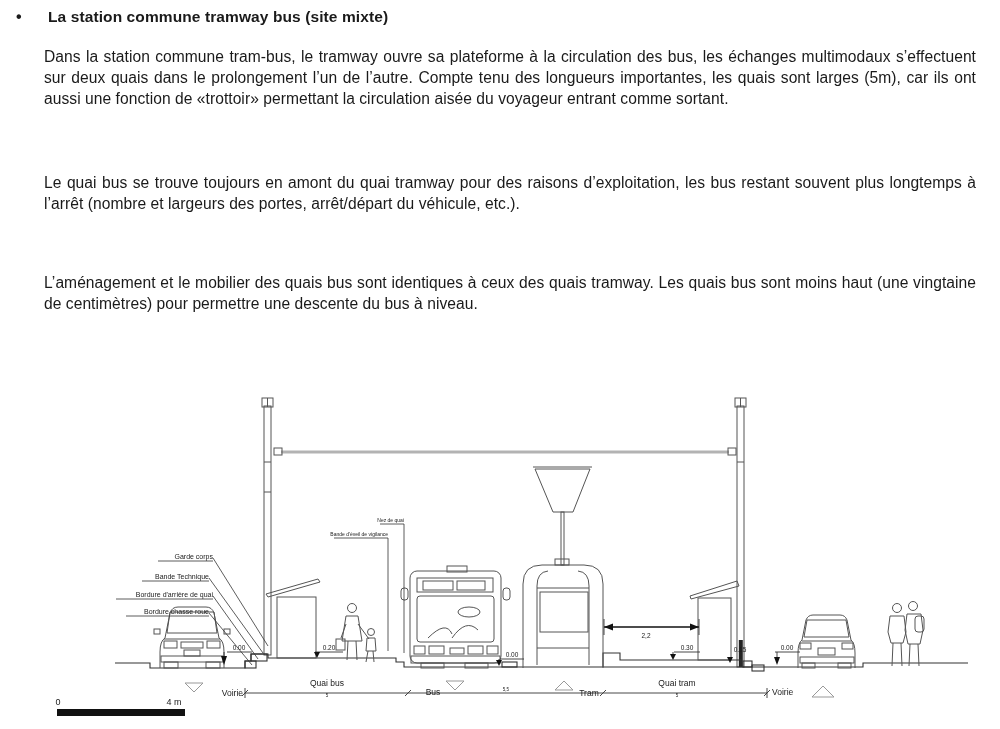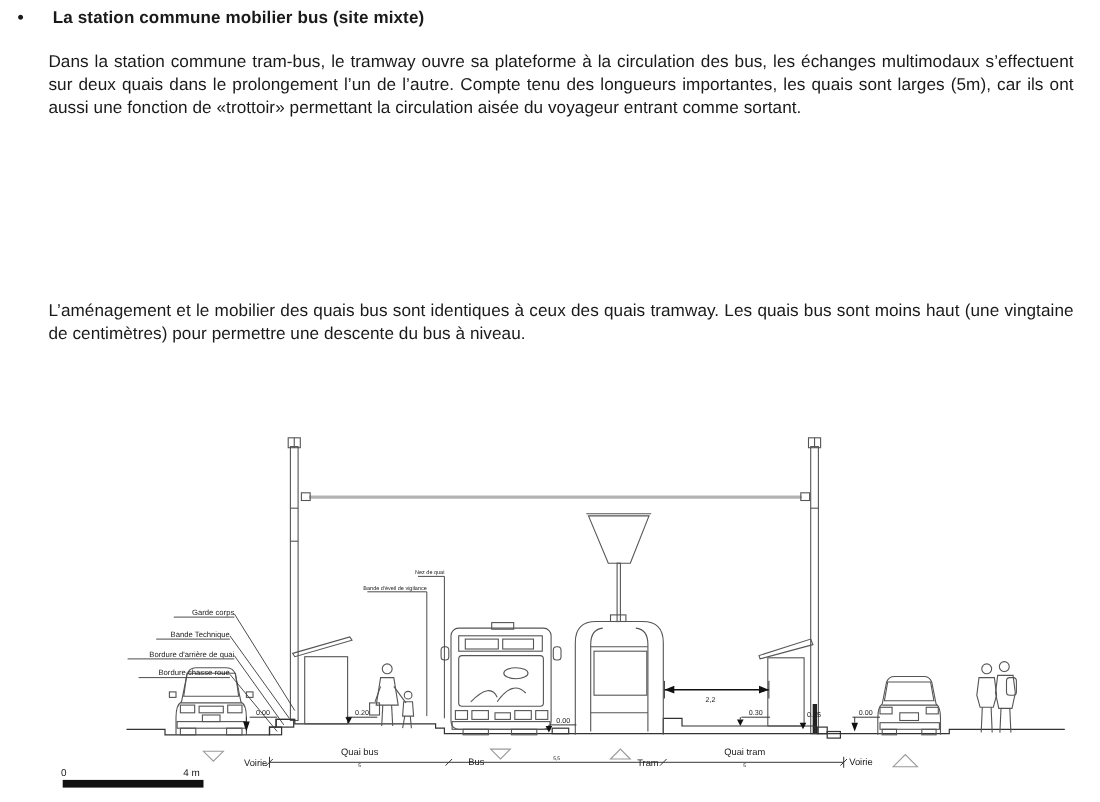--- a/index.html
+++ b/index.html
@@ -27,24 +27,25 @@
   .arr{fill:#111;stroke:none;}
   .tri{stroke:#999;fill:none;stroke-width:1;}
 </style>
 </head>
 <body>
 
 <div id="page">
 
   <div class="heading-row">
     <span class="bullet">•</span>
-    <h1 class="title">La station commune mobilier bus (site mixte)</h1>
+    <h1 class="title">La station commune tramway bus (site mixte)</h1>
   </div>
 
   <p class="body-par" id="p1">Dans la station commune tram-bus, le tramway ouvre sa plateforme à la circulation des bus, les échanges multimodaux s’effectuent sur deux quais dans le prolongement l’un de l’autre. Compte tenu des longueurs importantes, les quais sont larges (5m), car ils ont aussi une fonction de «trottoir» permettant la circulation aisée du voyageur entrant comme sortant.</p>
+  <p class="body-par" id="p2">Le quai bus se trouve toujours en amont du quai tramway pour des raisons d’exploitation, les bus restant souvent plus longtemps à l’arrêt (nombre et largeurs des portes, arrêt/départ du véhicule, etc.).</p>
   <p class="body-par" id="p3">L’aménagement et le mobilier des quais bus sont identiques à ceux des quais tramway. Les quais bus sont moins haut (une vingtaine de centimètres) pour permettre une descente du bus à niveau.</p>
 
   <svg width="1000" height="729" viewBox="0 0 1000 729" style="position:absolute;left:0;top:0;">
 
     <g>
       <line x1="281" y1="452" x2="729" y2="452" stroke="#b3b3b3" stroke-width="3"></line>
       <rect x="274" y="448" width="8" height="7" class="sk" stroke="#888"></rect>
       <rect x="728" y="448" width="8" height="7" class="sk" stroke="#888"></rect>
     </g>
 

